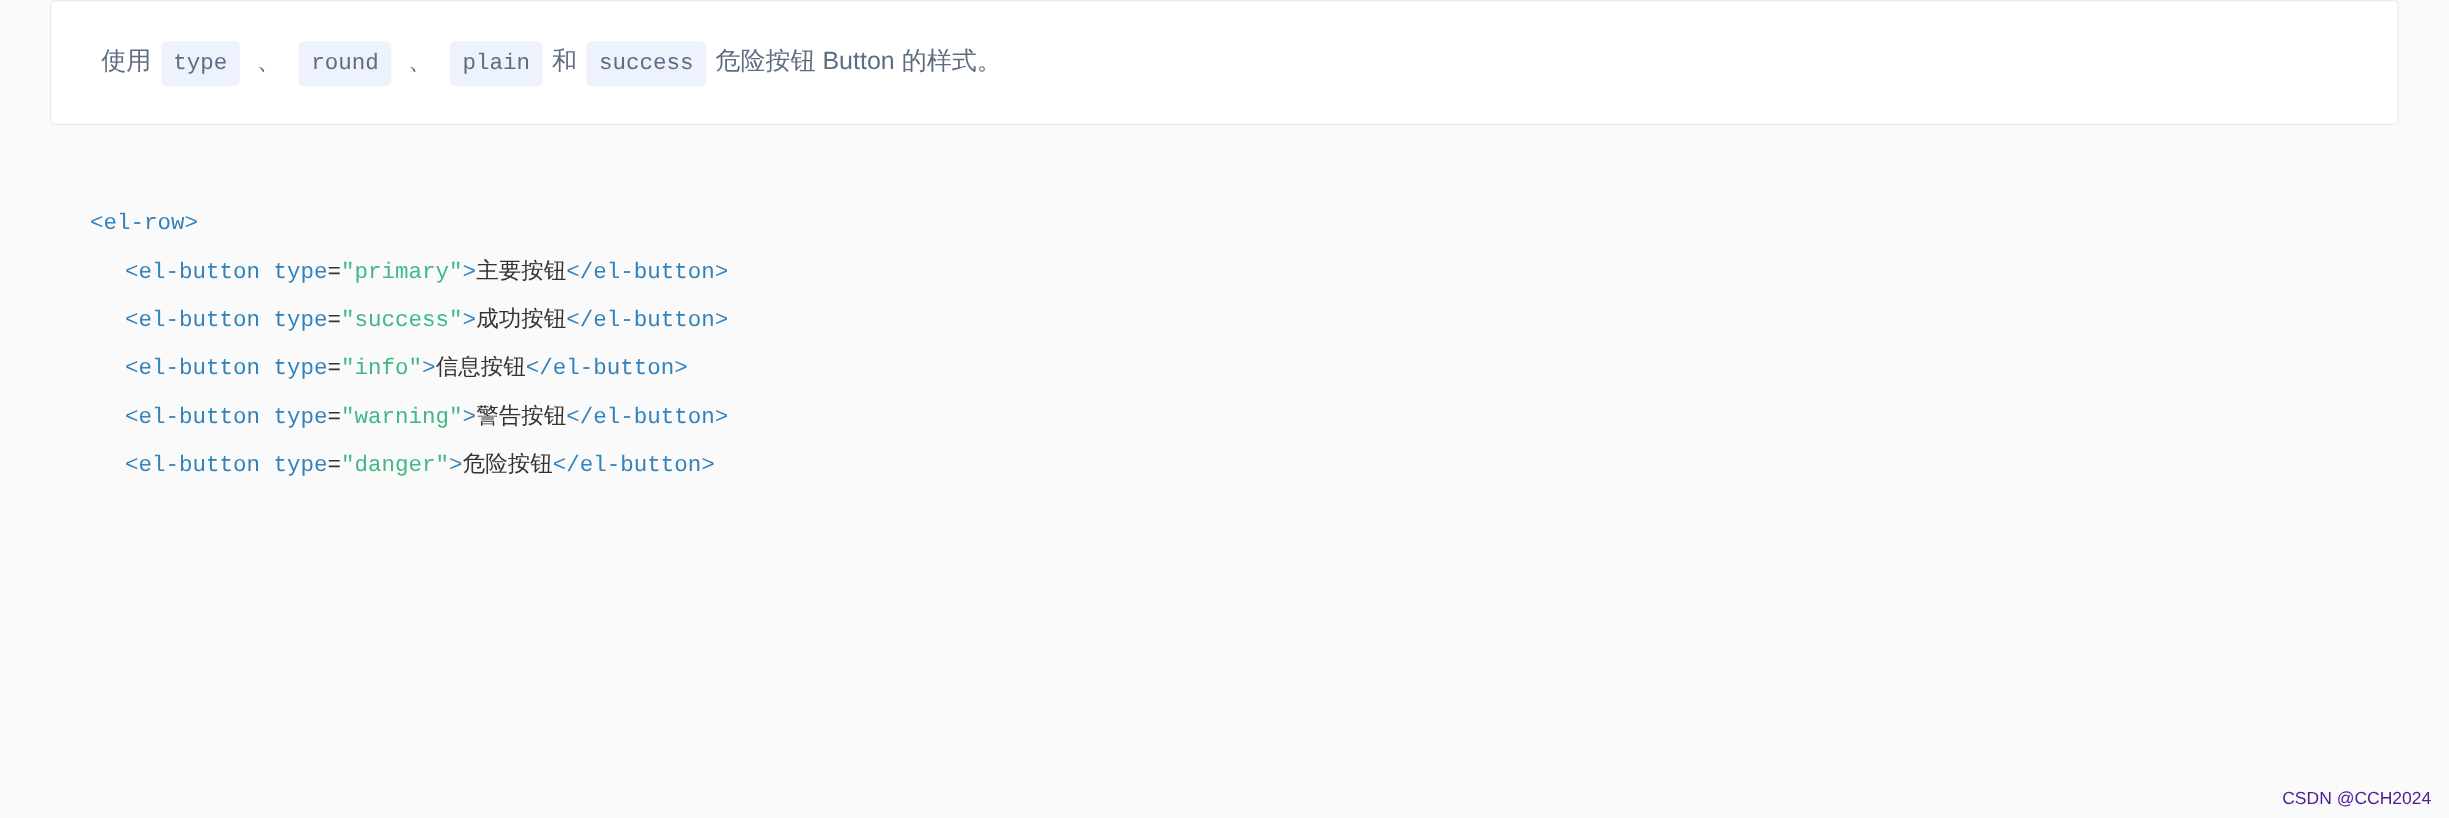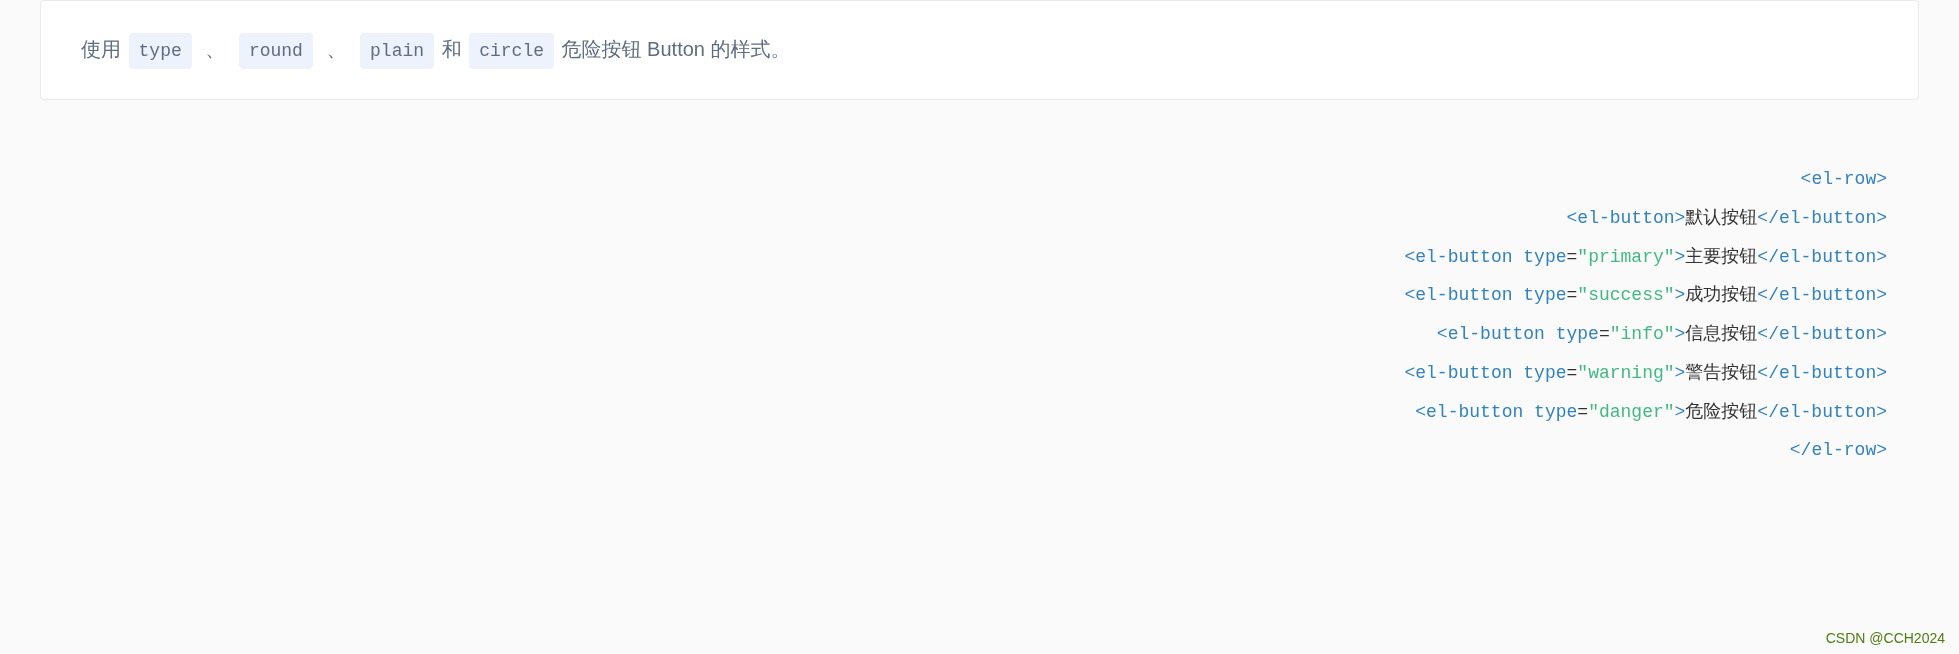--- a/index.html
+++ b/index.html
@@ -42,21 +42,20 @@
     .code-block {
       background: #fafafa;
       padding: 20px 72px 20px 72px;
       font-family: "SFMono-Regular", Consolas, "Liberation Mono", Menlo, monospace;
       font-size: 18px;
       line-height: 2.15;
       color: #333;
     }
     .code-line {
       white-space: pre;
-      text-align: right;
     }
     .indent-1 {
       padding-left: 28px;
     }
     .tag-bracket {
       color: #3182bd;
     }
     .tag-name {
       color: #3182bd;
     }
@@ -70,47 +69,45 @@
       color: #42b983;
     }
     .tag-text {
       color: #333;
     }
     .watermark {
       position: fixed;
       bottom: 8px;
       right: 14px;
       font-size: 14px;
-      color: #4d7c0f;
+      color: #4c1d95;
       font-family: -apple-system, sans-serif;
     }
   </style>
 </head>
 <body>
 
 <div class="description-box">
   <div class="description-text">
     <span>使用</span>
     <span class="inline-code">type</span>
     <span class="sep">、</span>
     <span class="inline-code">round</span>
     <span class="sep">、</span>
     <span class="inline-code">plain</span>
     <span>和</span>
-    <span class="inline-code">circle</span>
+    <span class="inline-code">success</span>
     <span>危险按钮 Button 的样式。</span>
   </div>
 </div>
 
 <div class="code-block">
   <div class="code-line"><span class="tag-bracket">&lt;</span><span class="tag-name">el-row</span><span class="tag-bracket">&gt;</span></div>
   <div id="code-lines">
-      <div class="code-line indent-1"><span class="tag-bracket">&lt;</span><span class="tag-name">el-button</span><span class="tag-bracket">&gt;</span><span class="tag-text">默认按钮</span><span class="tag-bracket">&lt;/</span><span class="tag-name">el-button</span><span class="tag-bracket">&gt;</span></div>
       <div class="code-line indent-1"><span class="tag-bracket">&lt;</span><span class="tag-name">el-button</span> <span class="attr-name">type</span><span class="attr-eq">=</span><span class="attr-value">"primary"</span><span class="tag-bracket">&gt;</span><span class="tag-text">主要按钮</span><span class="tag-bracket">&lt;/</span><span class="tag-name">el-button</span><span class="tag-bracket">&gt;</span></div>
       <div class="code-line indent-1"><span class="tag-bracket">&lt;</span><span class="tag-name">el-button</span> <span class="attr-name">type</span><span class="attr-eq">=</span><span class="attr-value">"success"</span><span class="tag-bracket">&gt;</span><span class="tag-text">成功按钮</span><span class="tag-bracket">&lt;/</span><span class="tag-name">el-button</span><span class="tag-bracket">&gt;</span></div>
       <div class="code-line indent-1"><span class="tag-bracket">&lt;</span><span class="tag-name">el-button</span> <span class="attr-name">type</span><span class="attr-eq">=</span><span class="attr-value">"info"</span><span class="tag-bracket">&gt;</span><span class="tag-text">信息按钮</span><span class="tag-bracket">&lt;/</span><span class="tag-name">el-button</span><span class="tag-bracket">&gt;</span></div>
       <div class="code-line indent-1"><span class="tag-bracket">&lt;</span><span class="tag-name">el-button</span> <span class="attr-name">type</span><span class="attr-eq">=</span><span class="attr-value">"warning"</span><span class="tag-bracket">&gt;</span><span class="tag-text">警告按钮</span><span class="tag-bracket">&lt;/</span><span class="tag-name">el-button</span><span class="tag-bracket">&gt;</span></div>
       <div class="code-line indent-1"><span class="tag-bracket">&lt;</span><span class="tag-name">el-button</span> <span class="attr-name">type</span><span class="attr-eq">=</span><span class="attr-value">"danger"</span><span class="tag-bracket">&gt;</span><span class="tag-text">危险按钮</span><span class="tag-bracket">&lt;/</span><span class="tag-name">el-button</span><span class="tag-bracket">&gt;</span></div>
     </div>
-  <div class="code-line"><span class="tag-bracket">&lt;/</span><span class="tag-name">el-row</span><span class="tag-bracket">&gt;</span></div>
 </div>
 
 <div class="watermark">CSDN @CCH2024</div>
 
 </body></html>

